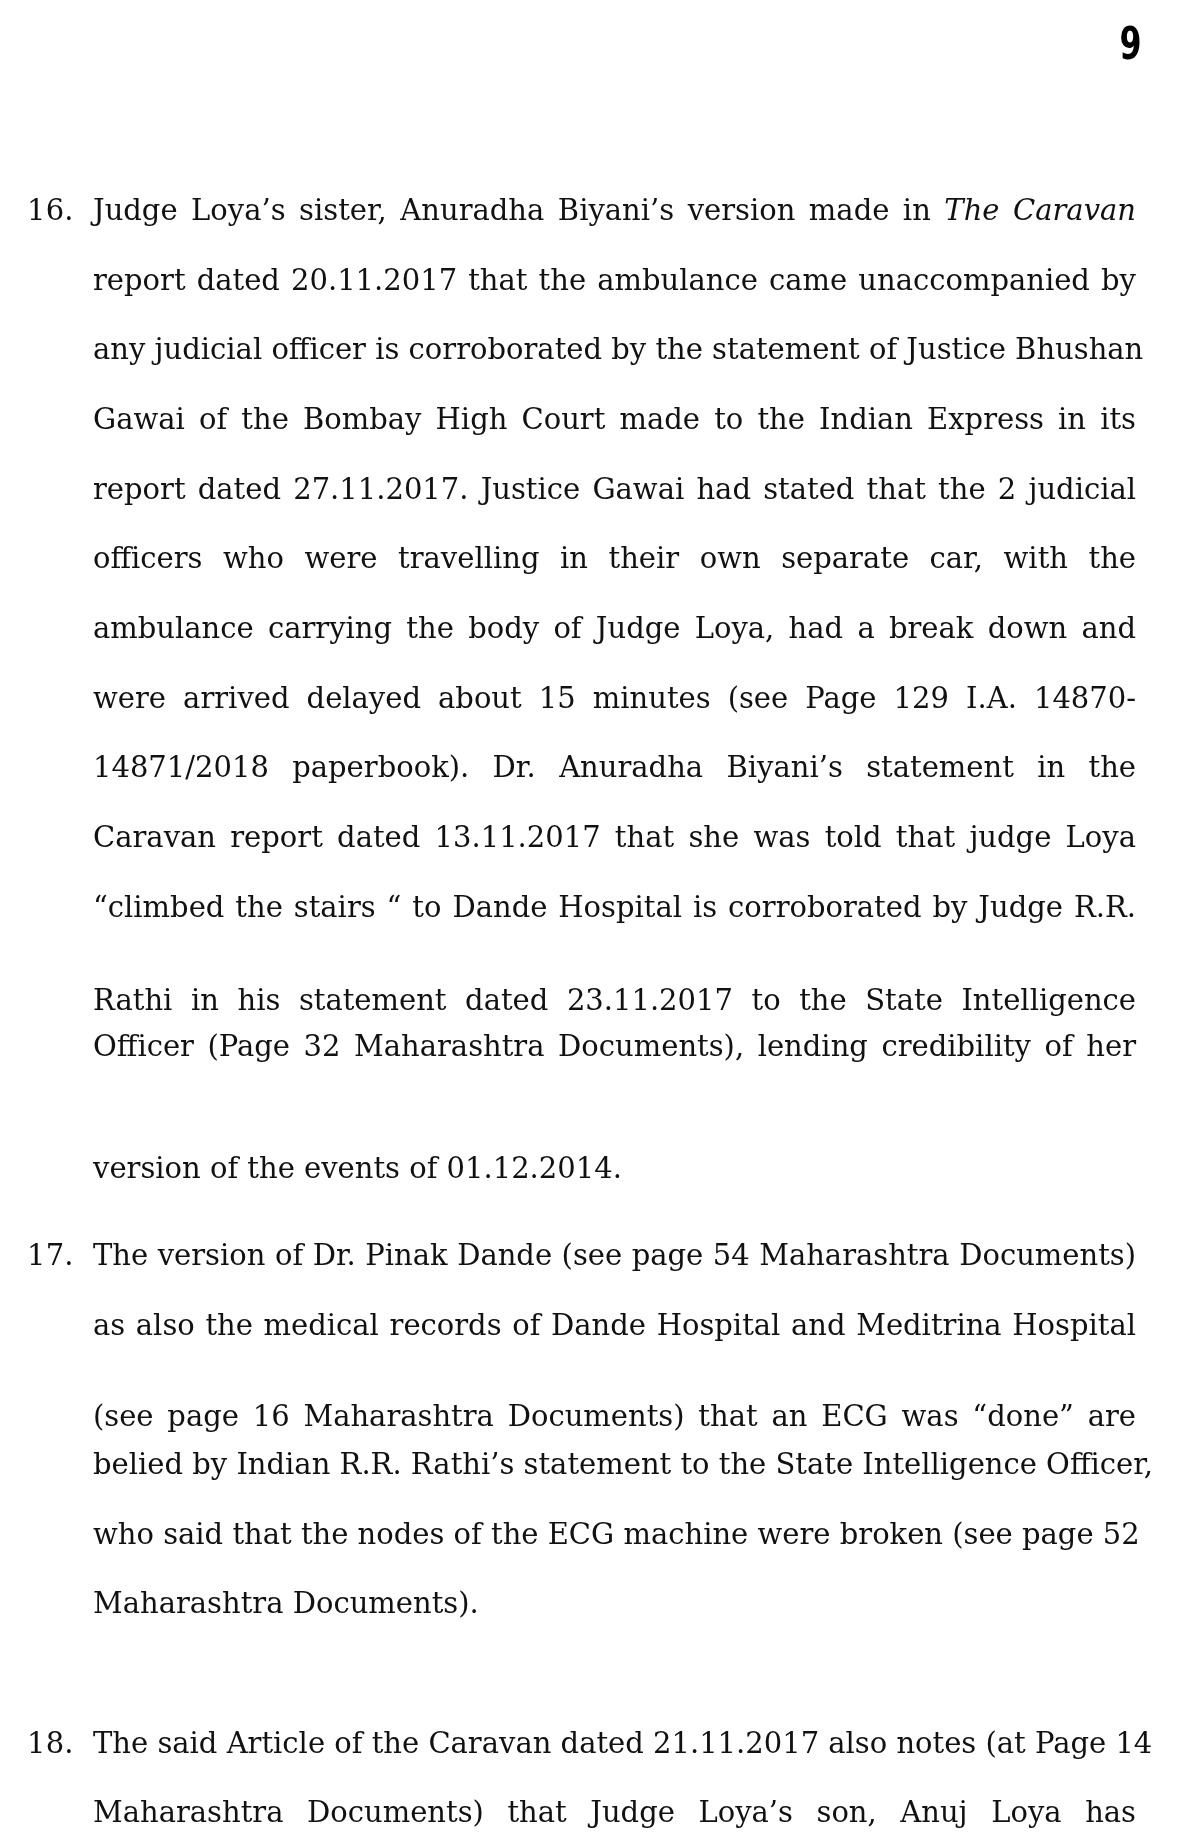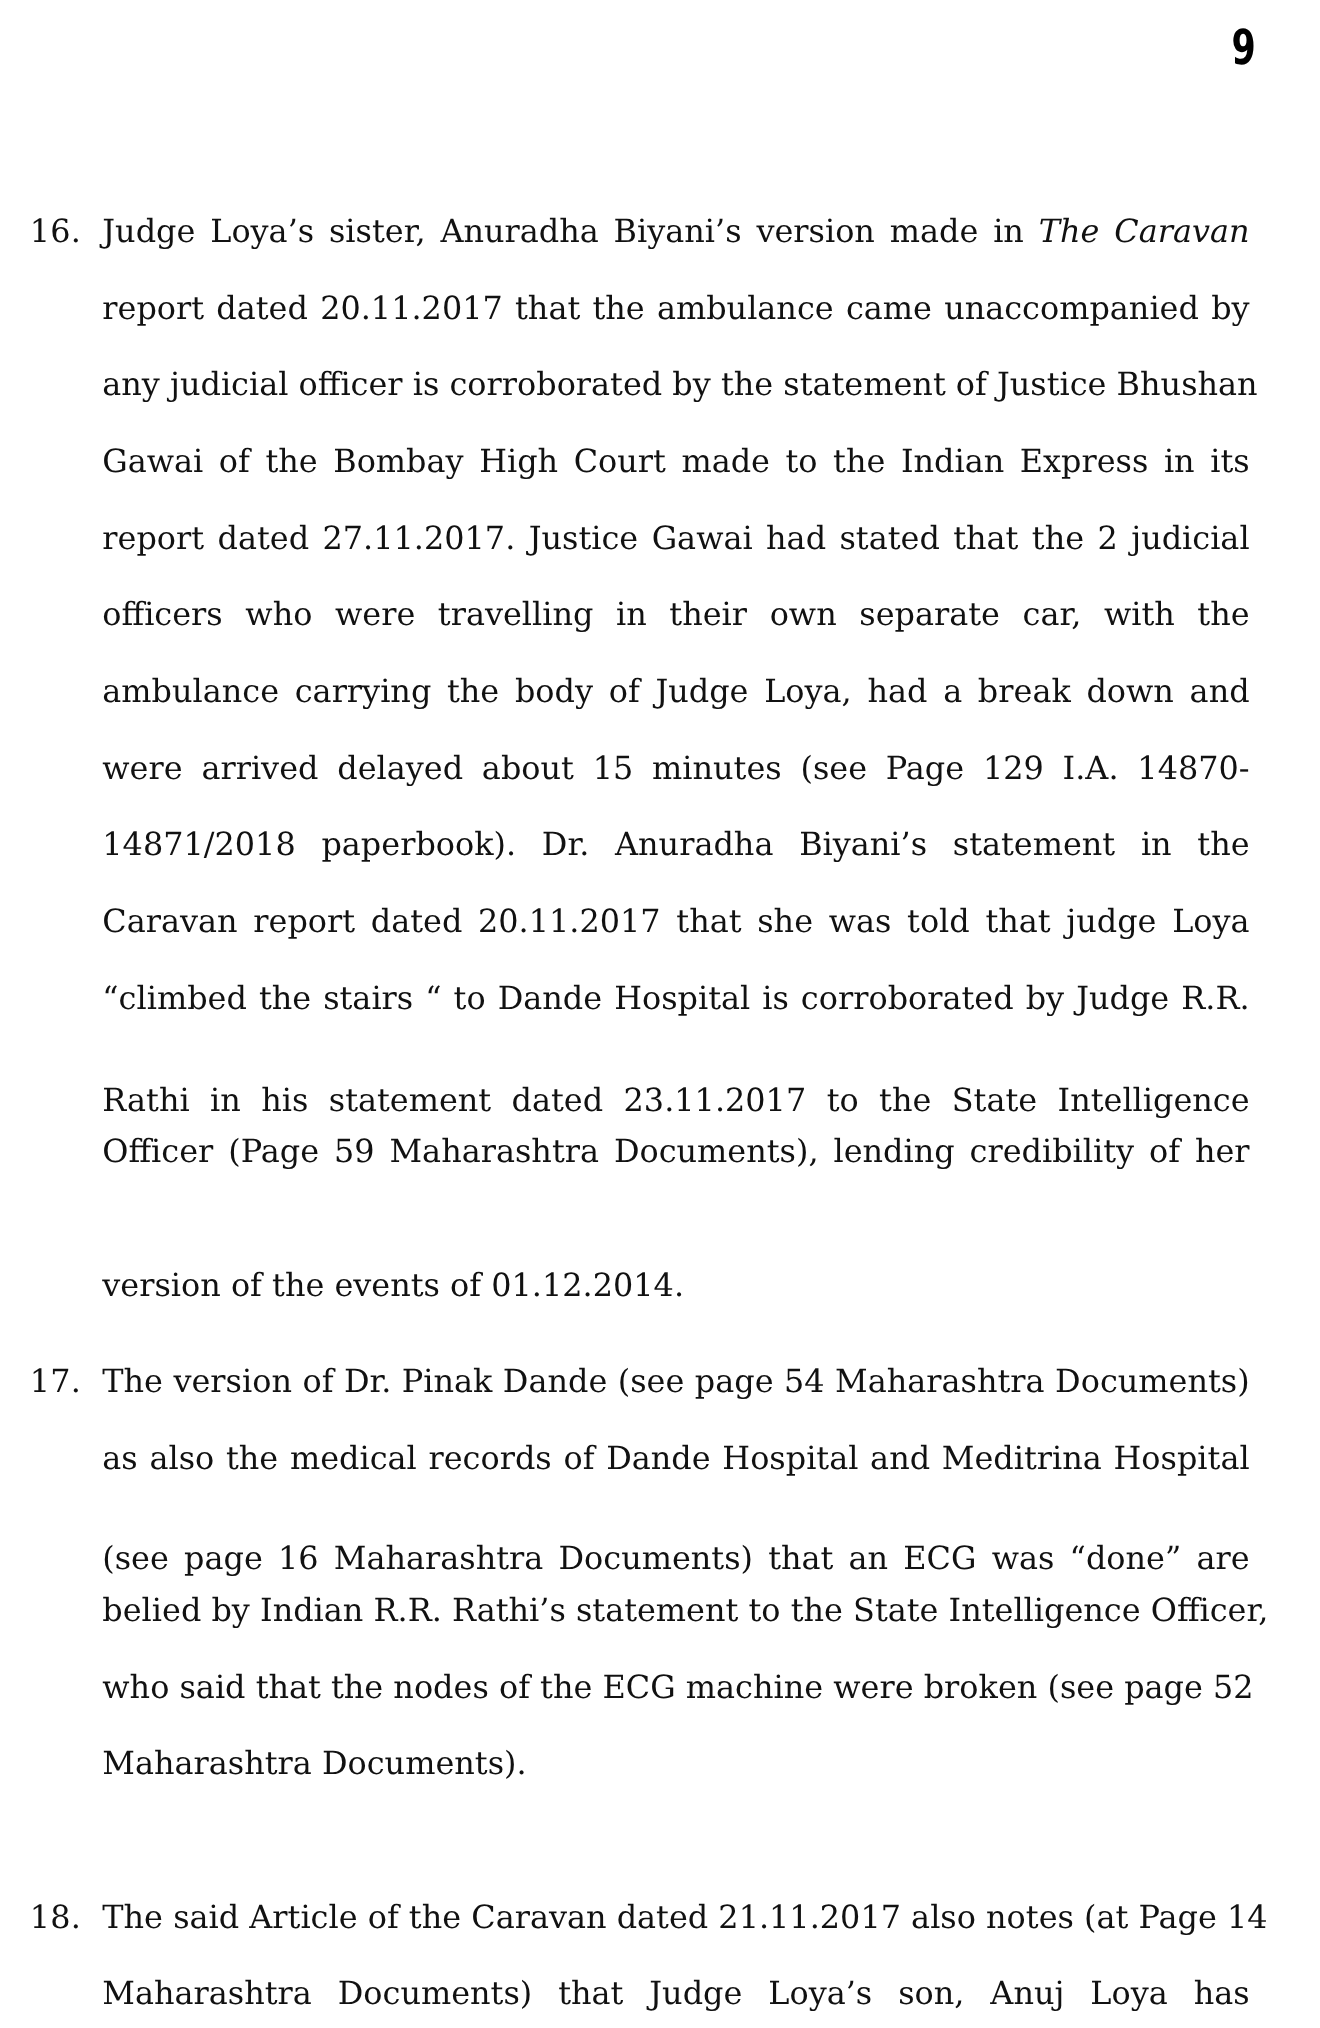--- a/index.html
+++ b/index.html
@@ -24,24 +24,24 @@
   <div class="num" style="top:190px">16.</div>
   <div class="line" style="top:190px"><span>Judge Loya’s sister, Anuradha Biyani’s version made in </span><em>The Caravan</em></div>
   <div class="line" style="top:260px">report dated 20.11.2017 that the ambulance came unaccompanied by</div>
   <div class="line" style="top:329px">any judicial officer is corroborated by the statement of Justice Bhushan</div>
   <div class="line" style="top:399px">Gawai of the Bombay High Court made to the Indian Express in its</div>
   <div class="line" style="top:469px">report dated 27.11.2017. Justice Gawai had stated that the 2 judicial</div>
   <div class="line" style="top:538px">officers who were travelling in their own separate car, with the</div>
   <div class="line" style="top:608px">ambulance carrying the body of Judge Loya, had a break down and</div>
   <div class="line" style="top:678px">were arrived delayed about 15 minutes (see Page 129 I.A. 14870-</div>
   <div class="line" style="top:747px">14871/2018 paperbook). Dr. Anuradha Biyani’s statement in the</div>
-  <div class="line" style="top:817px">Caravan report dated 20.11.2017 that she was told that judge Loya</div>
+  <div class="line" style="top:817px">Caravan report dated 13.11.2017 that she was told that judge Loya</div>
   <div class="line" style="top:887px">“climbed the stairs “ to Dande Hospital is corroborated by Judge R.R.</div>
   <div class="line" style="top:980px">Rathi in his statement dated 23.11.2017 to the State Intelligence</div>
-  <div class="line" style="top:1026px">Officer (Page 59 Maharashtra Documents), lending credibility of her</div>
+  <div class="line" style="top:1026px">Officer (Page 32 Maharashtra Documents), lending credibility of her</div>
   <div class="line last" style="top:1148px">version of the events of 01.12.2014.</div>
 </div>
 
 <div class="para">
   <div class="num" style="top:1235px">17.</div>
   <div class="line" style="top:1235px">The version of Dr. Pinak Dande (see page 54 Maharashtra Documents)</div>
   <div class="line" style="top:1305px">as also the medical records of Dande Hospital and Meditrina Hospital</div>
   <div class="line" style="top:1396px">(see page 16 Maharashtra Documents) that an ECG was “done” are</div>
   <div class="line" style="top:1444px">belied by Indian R.R. Rathi’s statement to the State Intelligence Officer,</div>
   <div class="line" style="top:1514px">who said that the nodes of the ECG machine were broken (see page 52</div>

